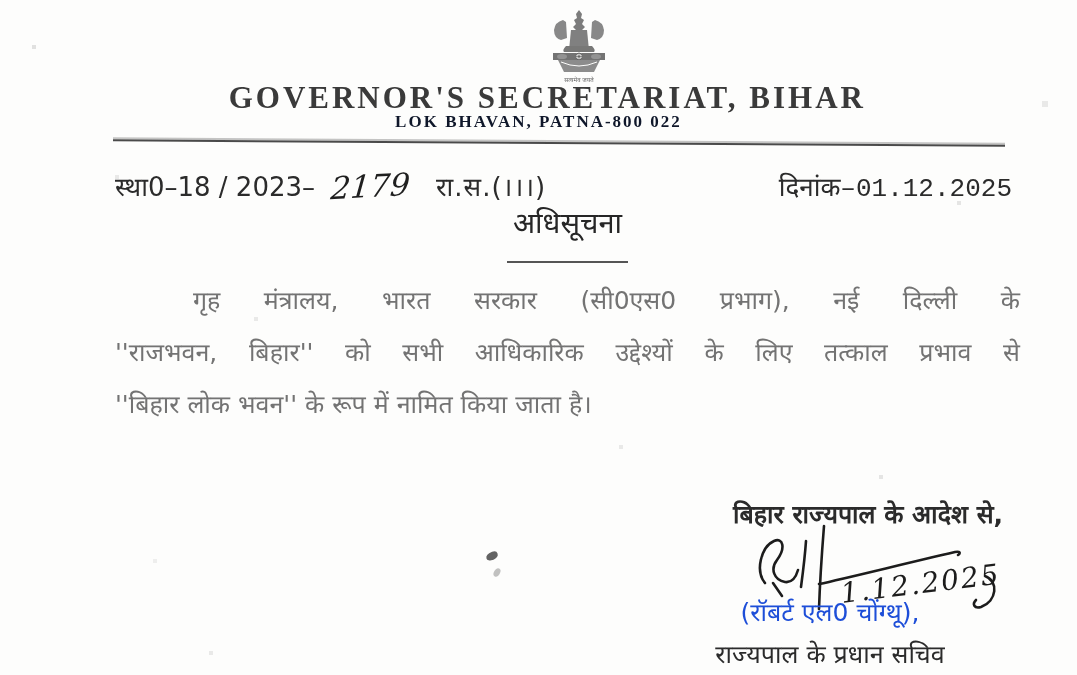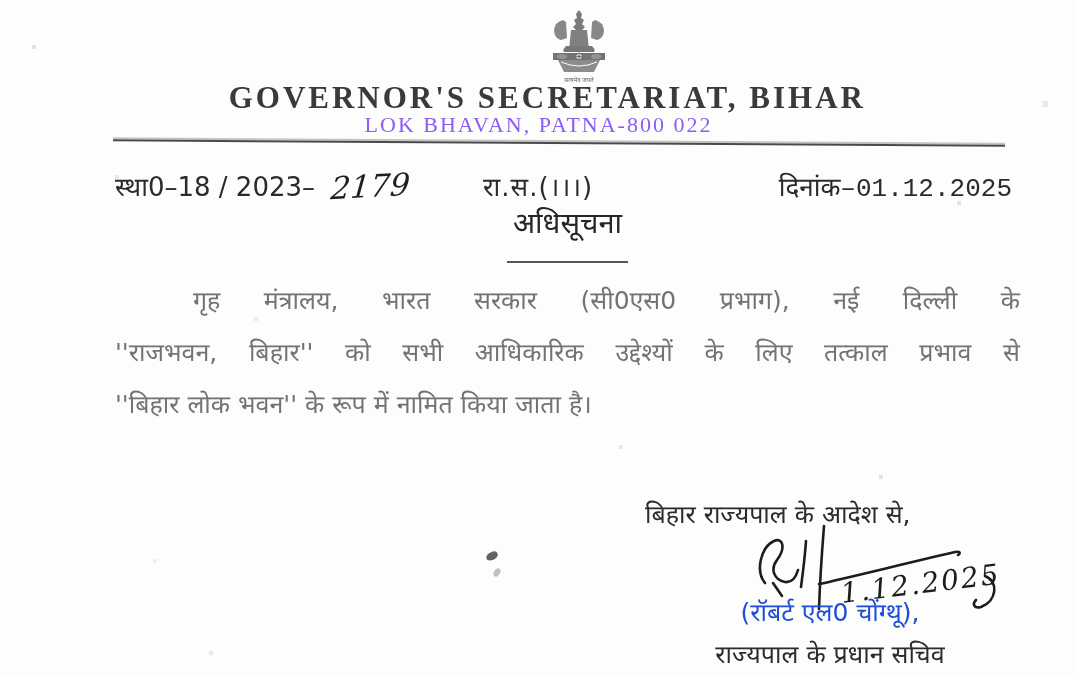--- a/index.html
+++ b/index.html
@@ -20,22 +20,22 @@
     position:absolute;left:0;top:80px;width:866px;
     text-align:right;
     font-family:"Liberation Serif","DejaVu Serif",serif;
     font-size:31px;font-weight:600;letter-spacing:3px;
     color:#3a3a3a;
   }
   .org-address{
     position:absolute;left:0;top:112px;width:1077px;
     text-align:center;
     font-family:"Liberation Serif","DejaVu Serif",serif;
-    font-size:22px;font-weight:400;letter-spacing:2px;
-    color:#8b5cf6;
+    font-size:17px;font-weight:700;letter-spacing:2px;
+    color:#0f172a;
   }
   .header-rule{
     position:absolute;left:113px;top:142px;width:892px;height:2px;
     background:#4a4a4a;
     transform:rotate(.35deg);
     box-shadow:0 -2px 0 rgba(90,90,90,.35);
   }
   
   .ref-row{
     position:absolute;left:115px;top:160px;width:897px;height:44px;
@@ -44,21 +44,21 @@
   }
   .memo-prefix{white-space:nowrap;}
   .memo-hand{
     white-space:nowrap;
     font-family:"DejaVu Serif",serif;
     font-style:italic;font-size:31px;
     margin:0 26px 0 16px;
     transform:rotate(-3deg) skewX(-8deg);
     color:#1f1f1f;
   }
-  .memo-series{white-space:nowrap;letter-spacing:1px;margin-left:47px;}
+  .memo-series{white-space:nowrap;letter-spacing:1px;}
   .ref-date{margin-left:auto;white-space:nowrap;font-family:Liberation Mono, monospace;}
   
   .title-wrap{
     position:absolute;left:115px;top:202px;width:905px;
     text-align:center;
   }
   .title{
     display:inline-block;
     font-size:29px;color:#262626;
     border-bottom:2px solid #555;
@@ -67,22 +67,22 @@
   
   .body-block{
     position:absolute;left:115px;top:275px;width:905px;
     font-size:25px;line-height:52px;color:#737373;
   }
   .bline{text-align:justify;text-align-last:justify;}
   .bline.indent{padding-left:78px;}
   .bline.last{text-align:center;text-align-last:left;}
   
   .sig-block{
-    position:absolute;left:645px;top:496px;width:370px;
-    text-align:left;font-size:25px;color:#2b2b2b;
+    position:absolute;left:683px;top:496px;width:370px;
+    text-align:center;font-size:25px;color:#2b2b2b;font-weight:bold;
   }
   .order-line{margin-bottom:0;}
   .sig-svg{position:absolute;left:745px;top:521px;width:262px;height:98px;}
   .name-line{
     position:absolute;left:645px;top:594px;width:370px;
     text-align:center;font-size:25px;color:#1d4ed8;
   }
   .desig-line{
     position:absolute;left:645px;top:636px;width:370px;
     text-align:center;font-size:25px;color:#2b2b2b;

